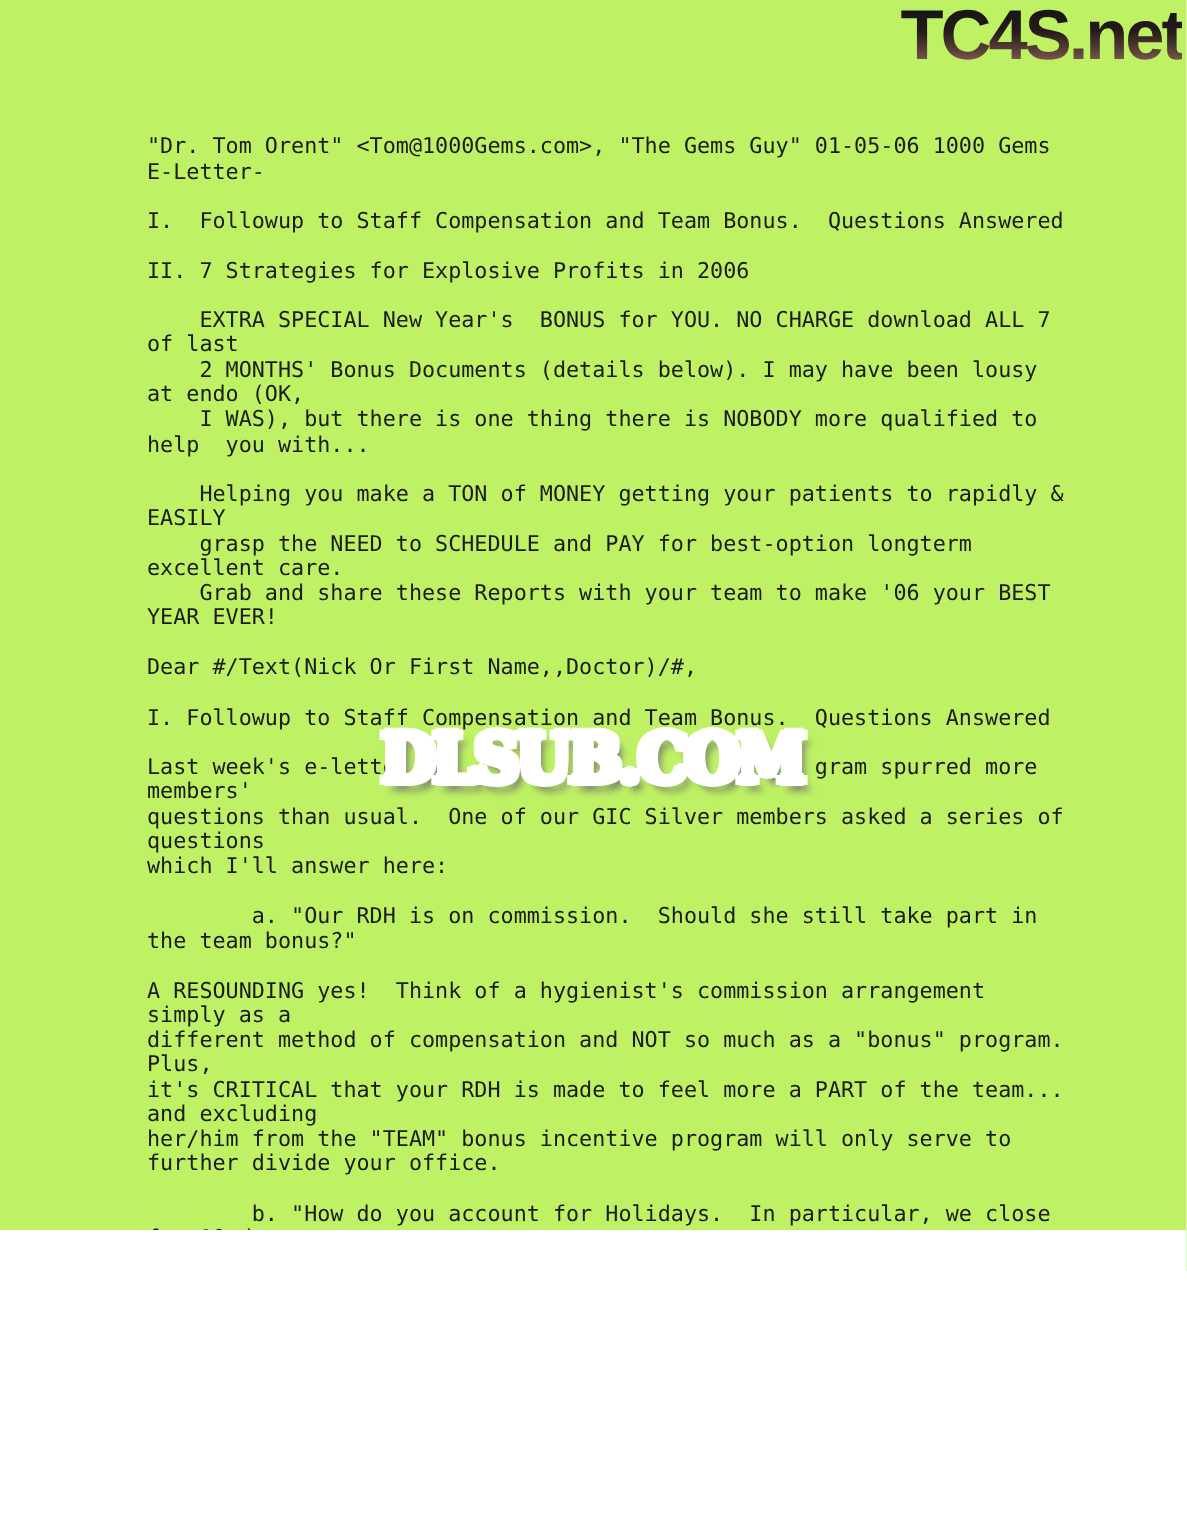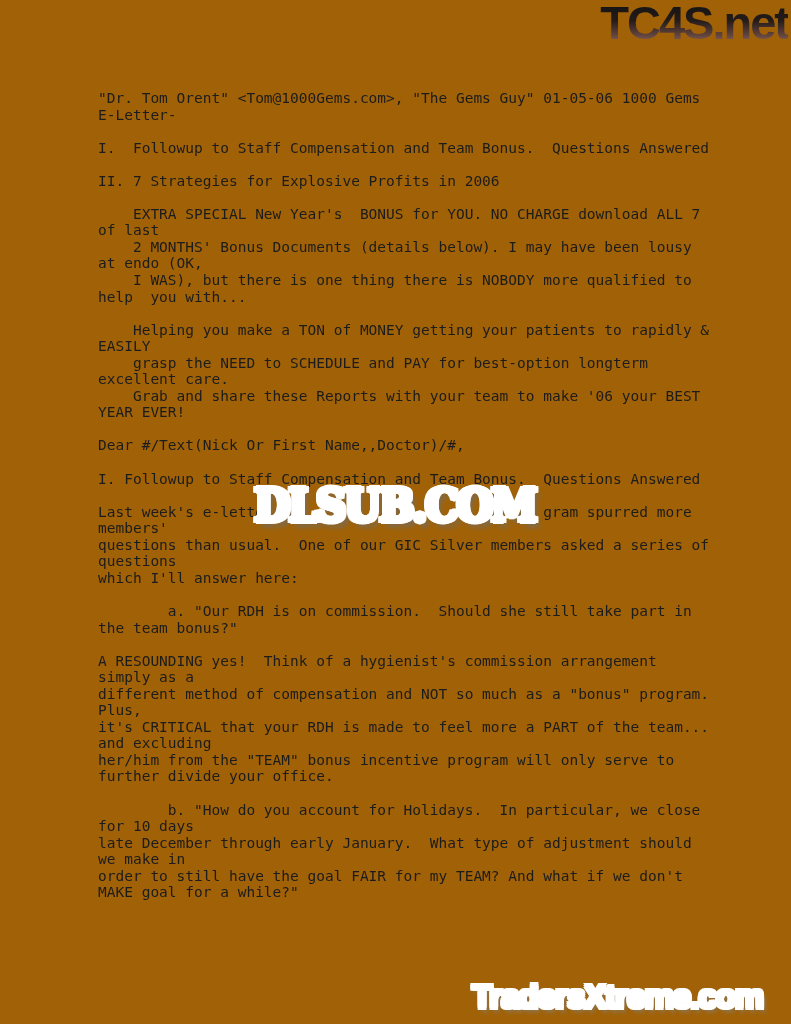--- a/index.html
+++ b/index.html
@@ -3,22 +3,22 @@
 <meta charset="utf-8">
 <style>
   html, body {
     margin: 0;
     padding: 0;
     background: #ffffff;
   }
   .page {
     position: relative;
     width: 791px;
-    height: 1024px;
-    background: #a16207;
+    height: 820px;
+    background: #bef264;
     overflow: hidden;
   }
   
   .logo-tc4s {
     position: absolute;
     top: -3px;
     right: 3px;
     font-family: "Liberation Sans", sans-serif;
     font-weight: bold;
     font-size: 47px;

